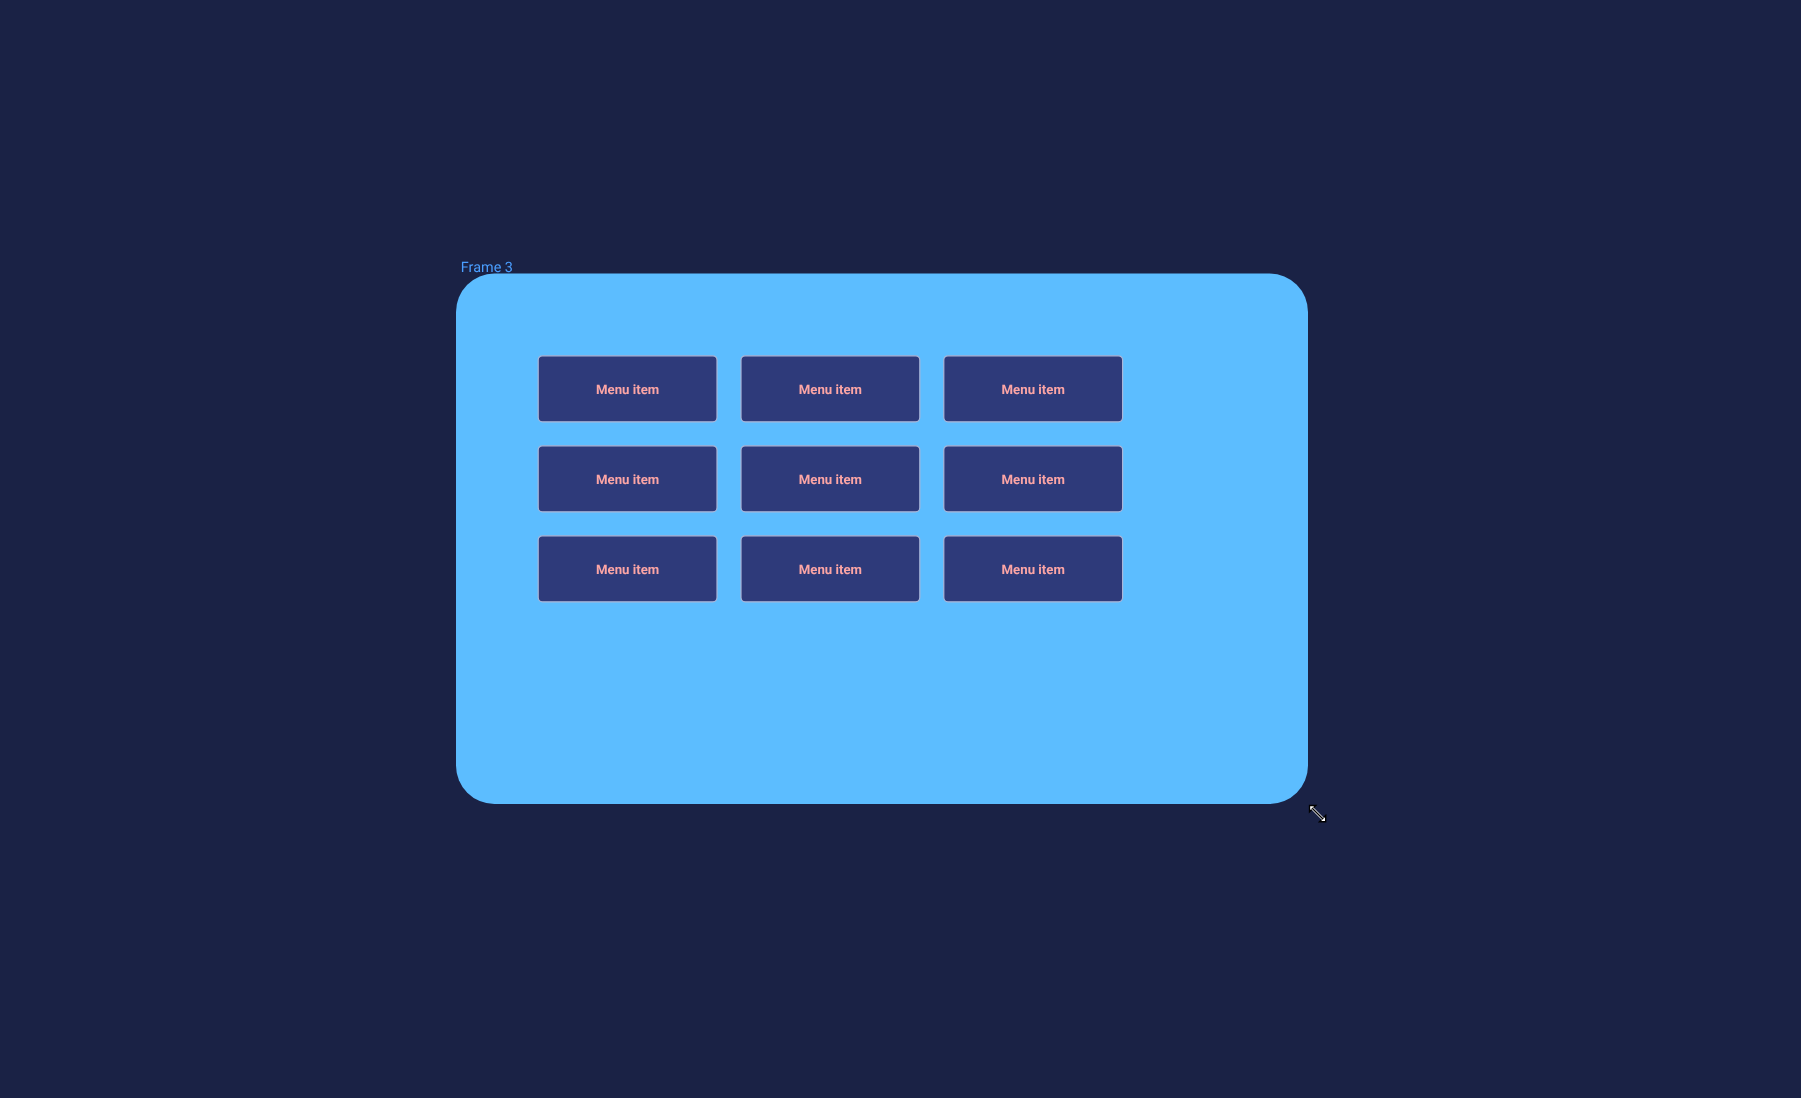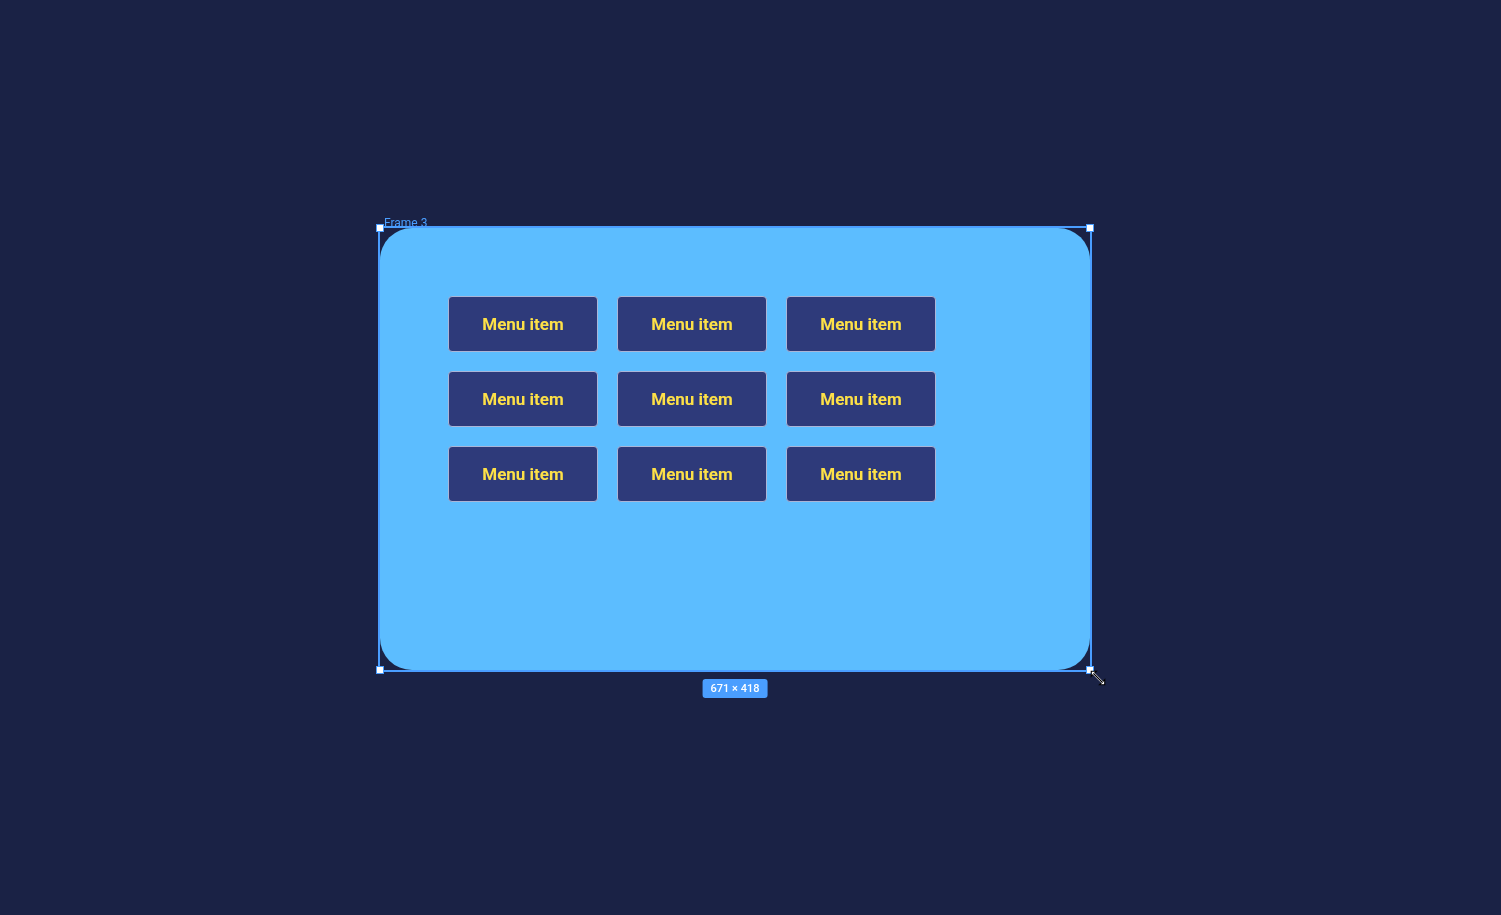--- a/index.html
+++ b/index.html
@@ -77,22 +77,22 @@
     .menu-grid {
       display: grid;
       grid-template-columns: repeat(3, 150px);
       gap: 19px 19px;
     }
     .menu-item {
       height: 56px;
       background: #2e3a7a;
       border: 1px solid #aab5d8;
       border-radius: 4px;
-      color: #fde047;
-      font-size: 17px;
+      color: #fca5a5;
+      font-size: 11px;
       font-weight: 700;
       display: flex;
       align-items: center;
       justify-content: center;
       cursor: pointer;
     }
     .resize-cursor {
       position: absolute;
       left: 1089px;
       top: 669px;
@@ -137,27 +137,20 @@
         <div class="menu-item">
             <span>Menu item</span>
           </div>
         <div class="menu-item">
             <span>Menu item</span>
           </div>
       </div>
     </div>
   </div>
 
-  <div class="selection-box">
-    <div class="selection-handle handle-nw"></div>
-    <div class="selection-handle handle-ne"></div>
-    <div class="selection-handle handle-sw"></div>
-    <div class="selection-handle handle-se"></div>
-    <div class="dimensions-badge">671 × 418</div>
-  </div>
 
   <div class="resize-cursor">
     <svg viewBox="0 0 24 24" fill="none" stroke="#000000" stroke-width="1.5">
       <path d="M3 3 L10 3 L3 10 Z" fill="#ffffff" stroke="#000000"></path>
       <path d="M21 21 L14 21 L21 14 Z" fill="#ffffff" stroke="#000000"></path>
       <line x1="6" y1="6" x2="18" y2="18" stroke="#ffffff" stroke-width="3"></line>
       <line x1="6" y1="6" x2="18" y2="18" stroke="#000000" stroke-width="1.5"></line>
     </svg>
   </div>
 

